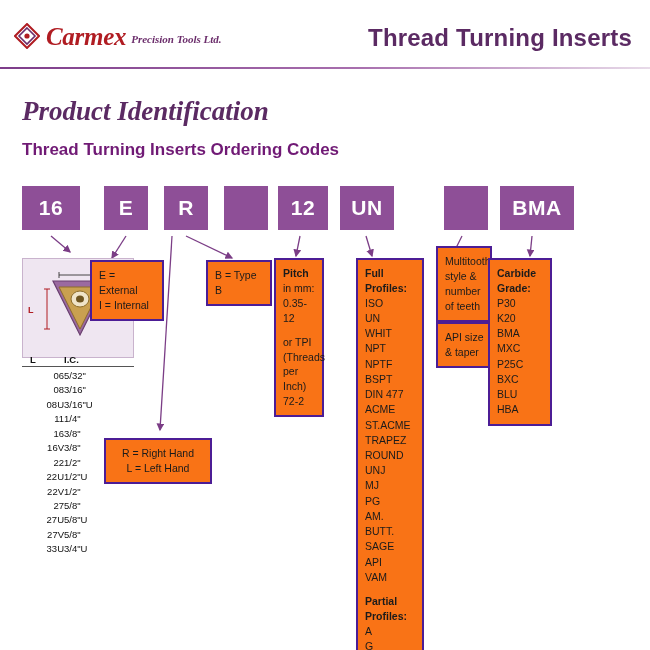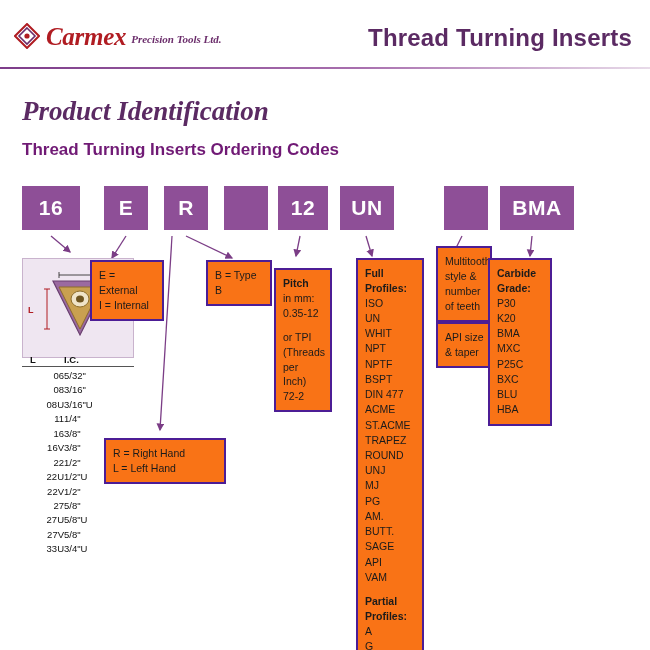--- a/index.html
+++ b/index.html
@@ -148,21 +148,22 @@
     margin-bottom: 2px;
     font-weight: bold;
   }
   .lic-head span:first-child, .lic-row span:first-child { width: 42px; padding-left: 8px; }
   .lic-row { display: flex; line-height: 1.52; text-align: right; }
 
   
   .hand-card {
     position: absolute;
     left: 104px; top: 438px;
-    width: 122px;
+    width: 108px;
+    text-align: center;
   }
 
   
   .plist { margin: 0; padding: 0; list-style: none; }
   .plist li { line-height: 1.45; }
 </style>
 </head>
 <body>
 
 <div class="header">
@@ -300,21 +301,21 @@
 
 <div class="card" style="left:206px; top:260px; width:66px;">
   <span>B = Type B</span>
 </div>
 
 <div class="card hand-card">
   <span>R = Right Hand</span><br>
   <span>L = Left Hand</span>
 </div>
 
-<div class="card" style="left:274px; top:258px; width:58px;margin-top:10px;">
+<div class="card" style="left:274px; top:258px; width:50px;">
   <b>Pitch</b>
   <span>in mm:</span><br>
   <span>0.35-12</span>
   <div class="sp"></div>
   <span>or TPI</span><br>
   <span>(Threads</span><br>
   <span>per Inch)</span><br>
   <span>72-2</span>
 </div>
 

